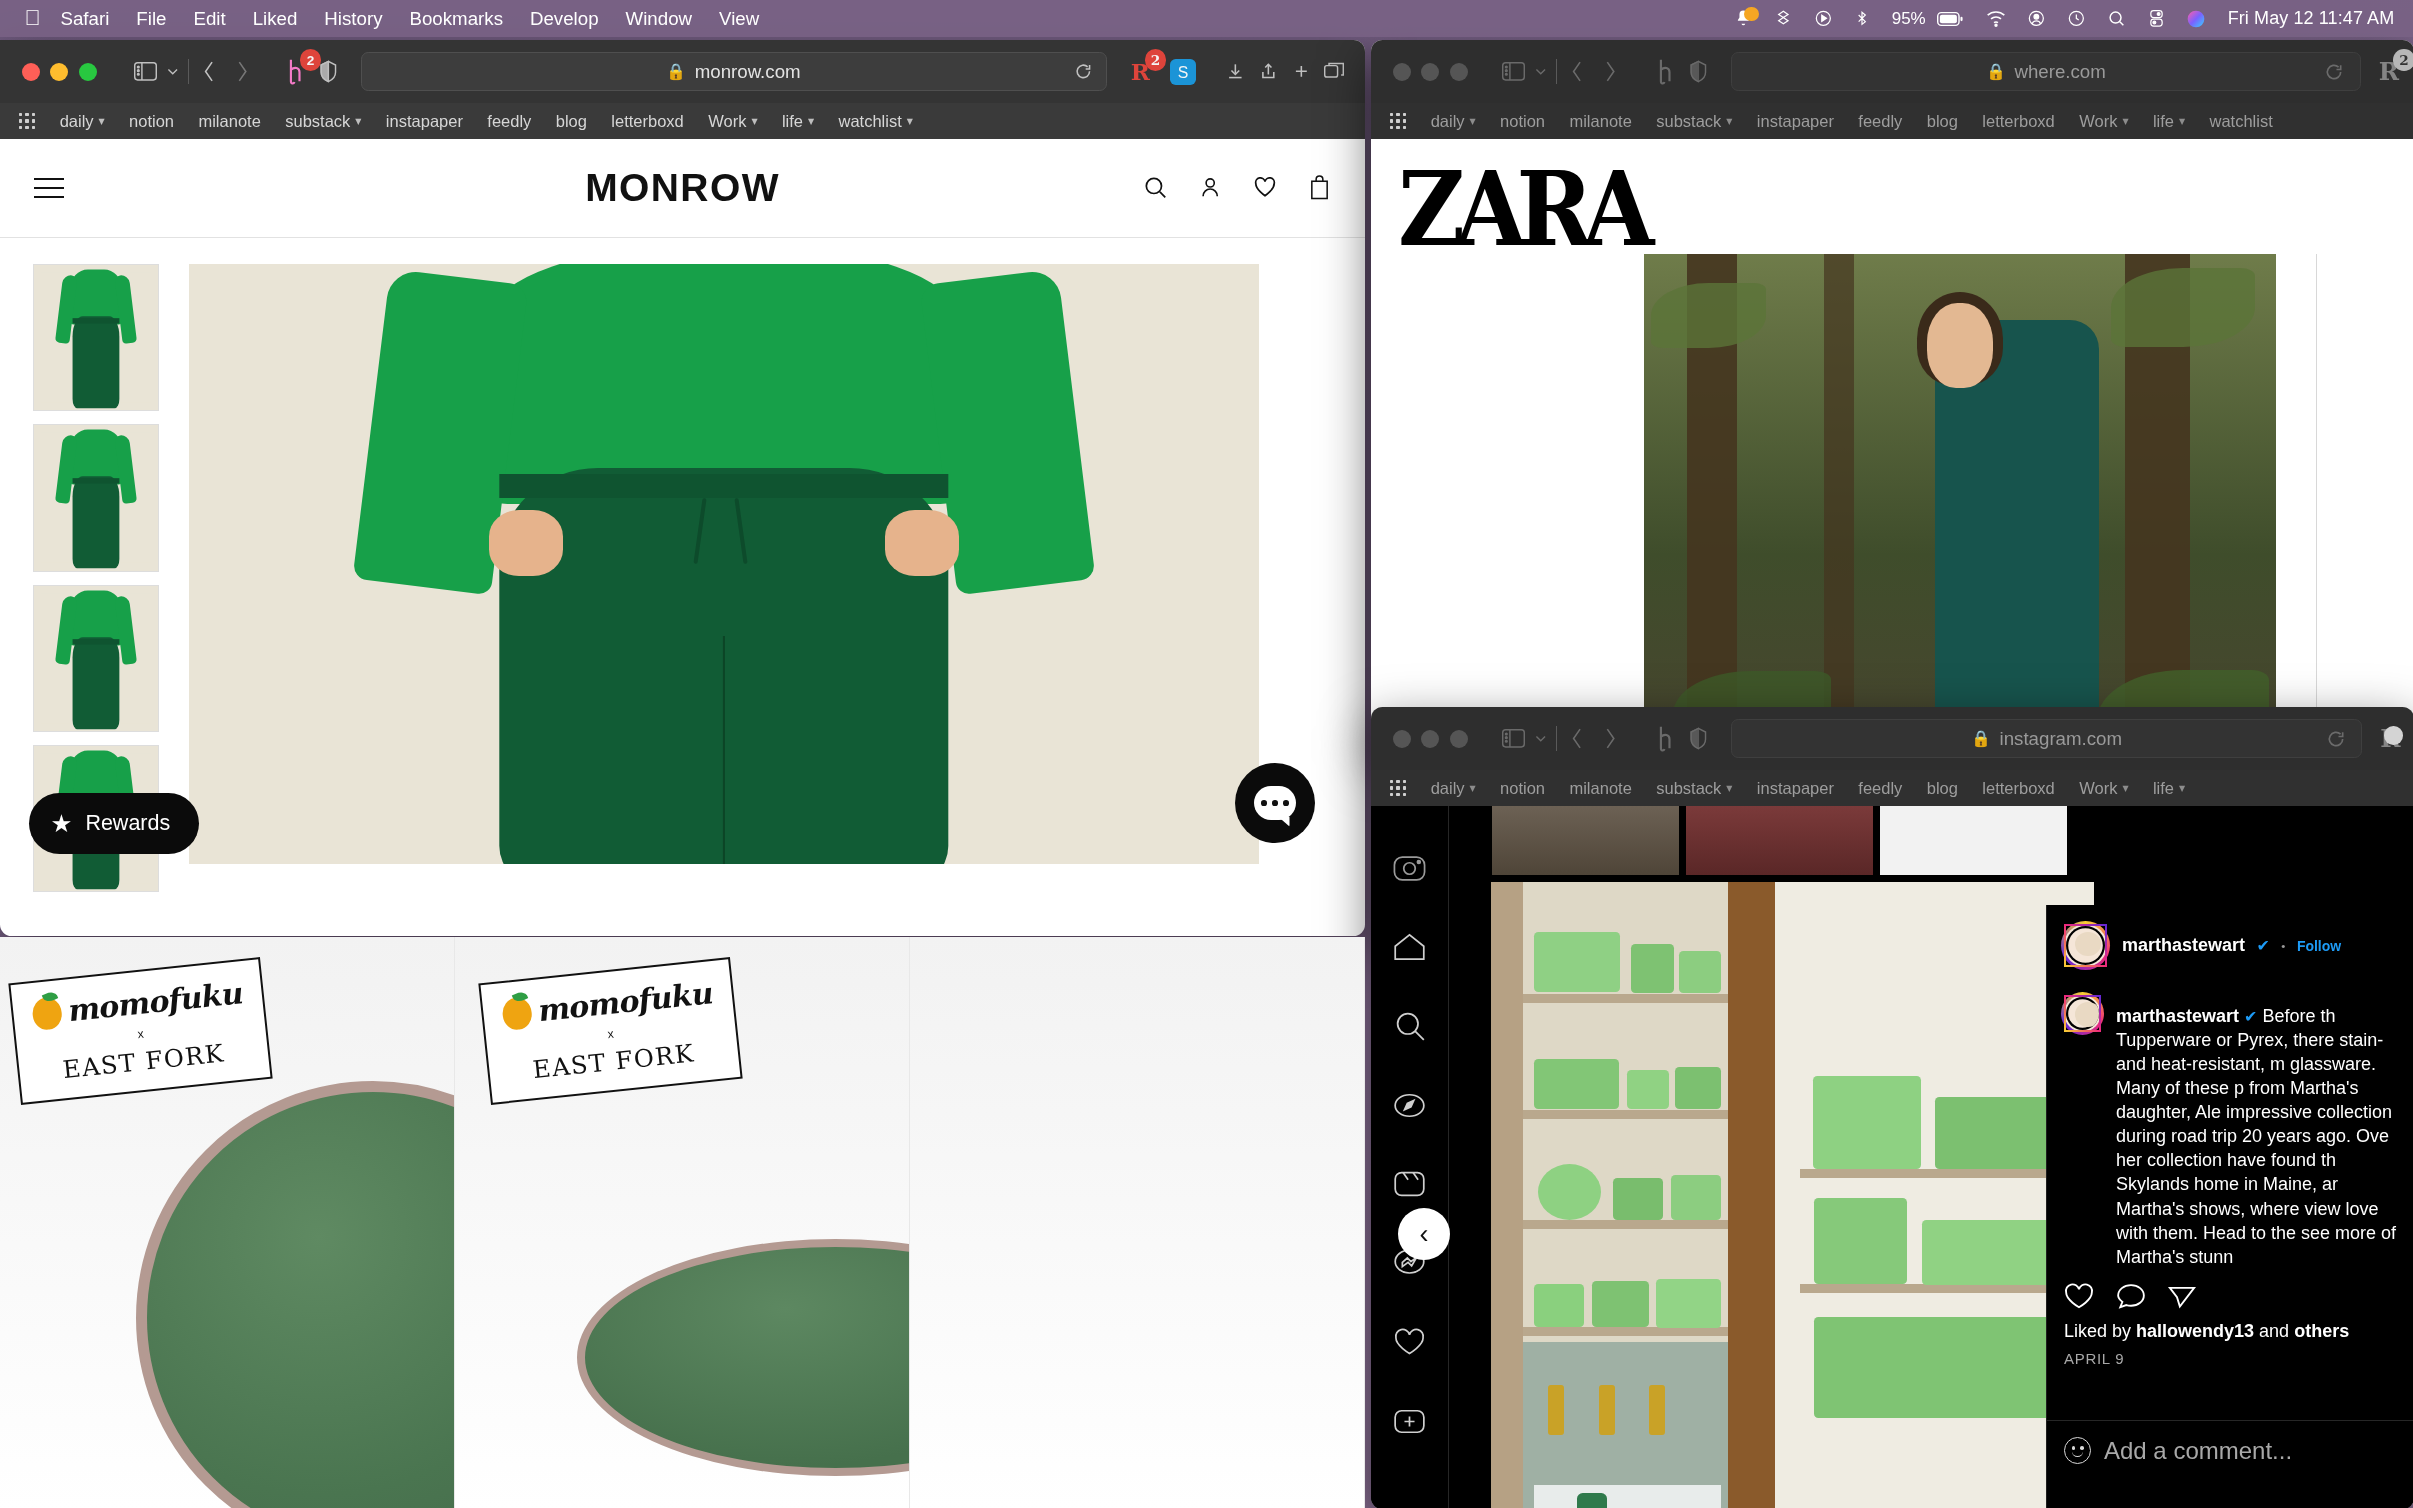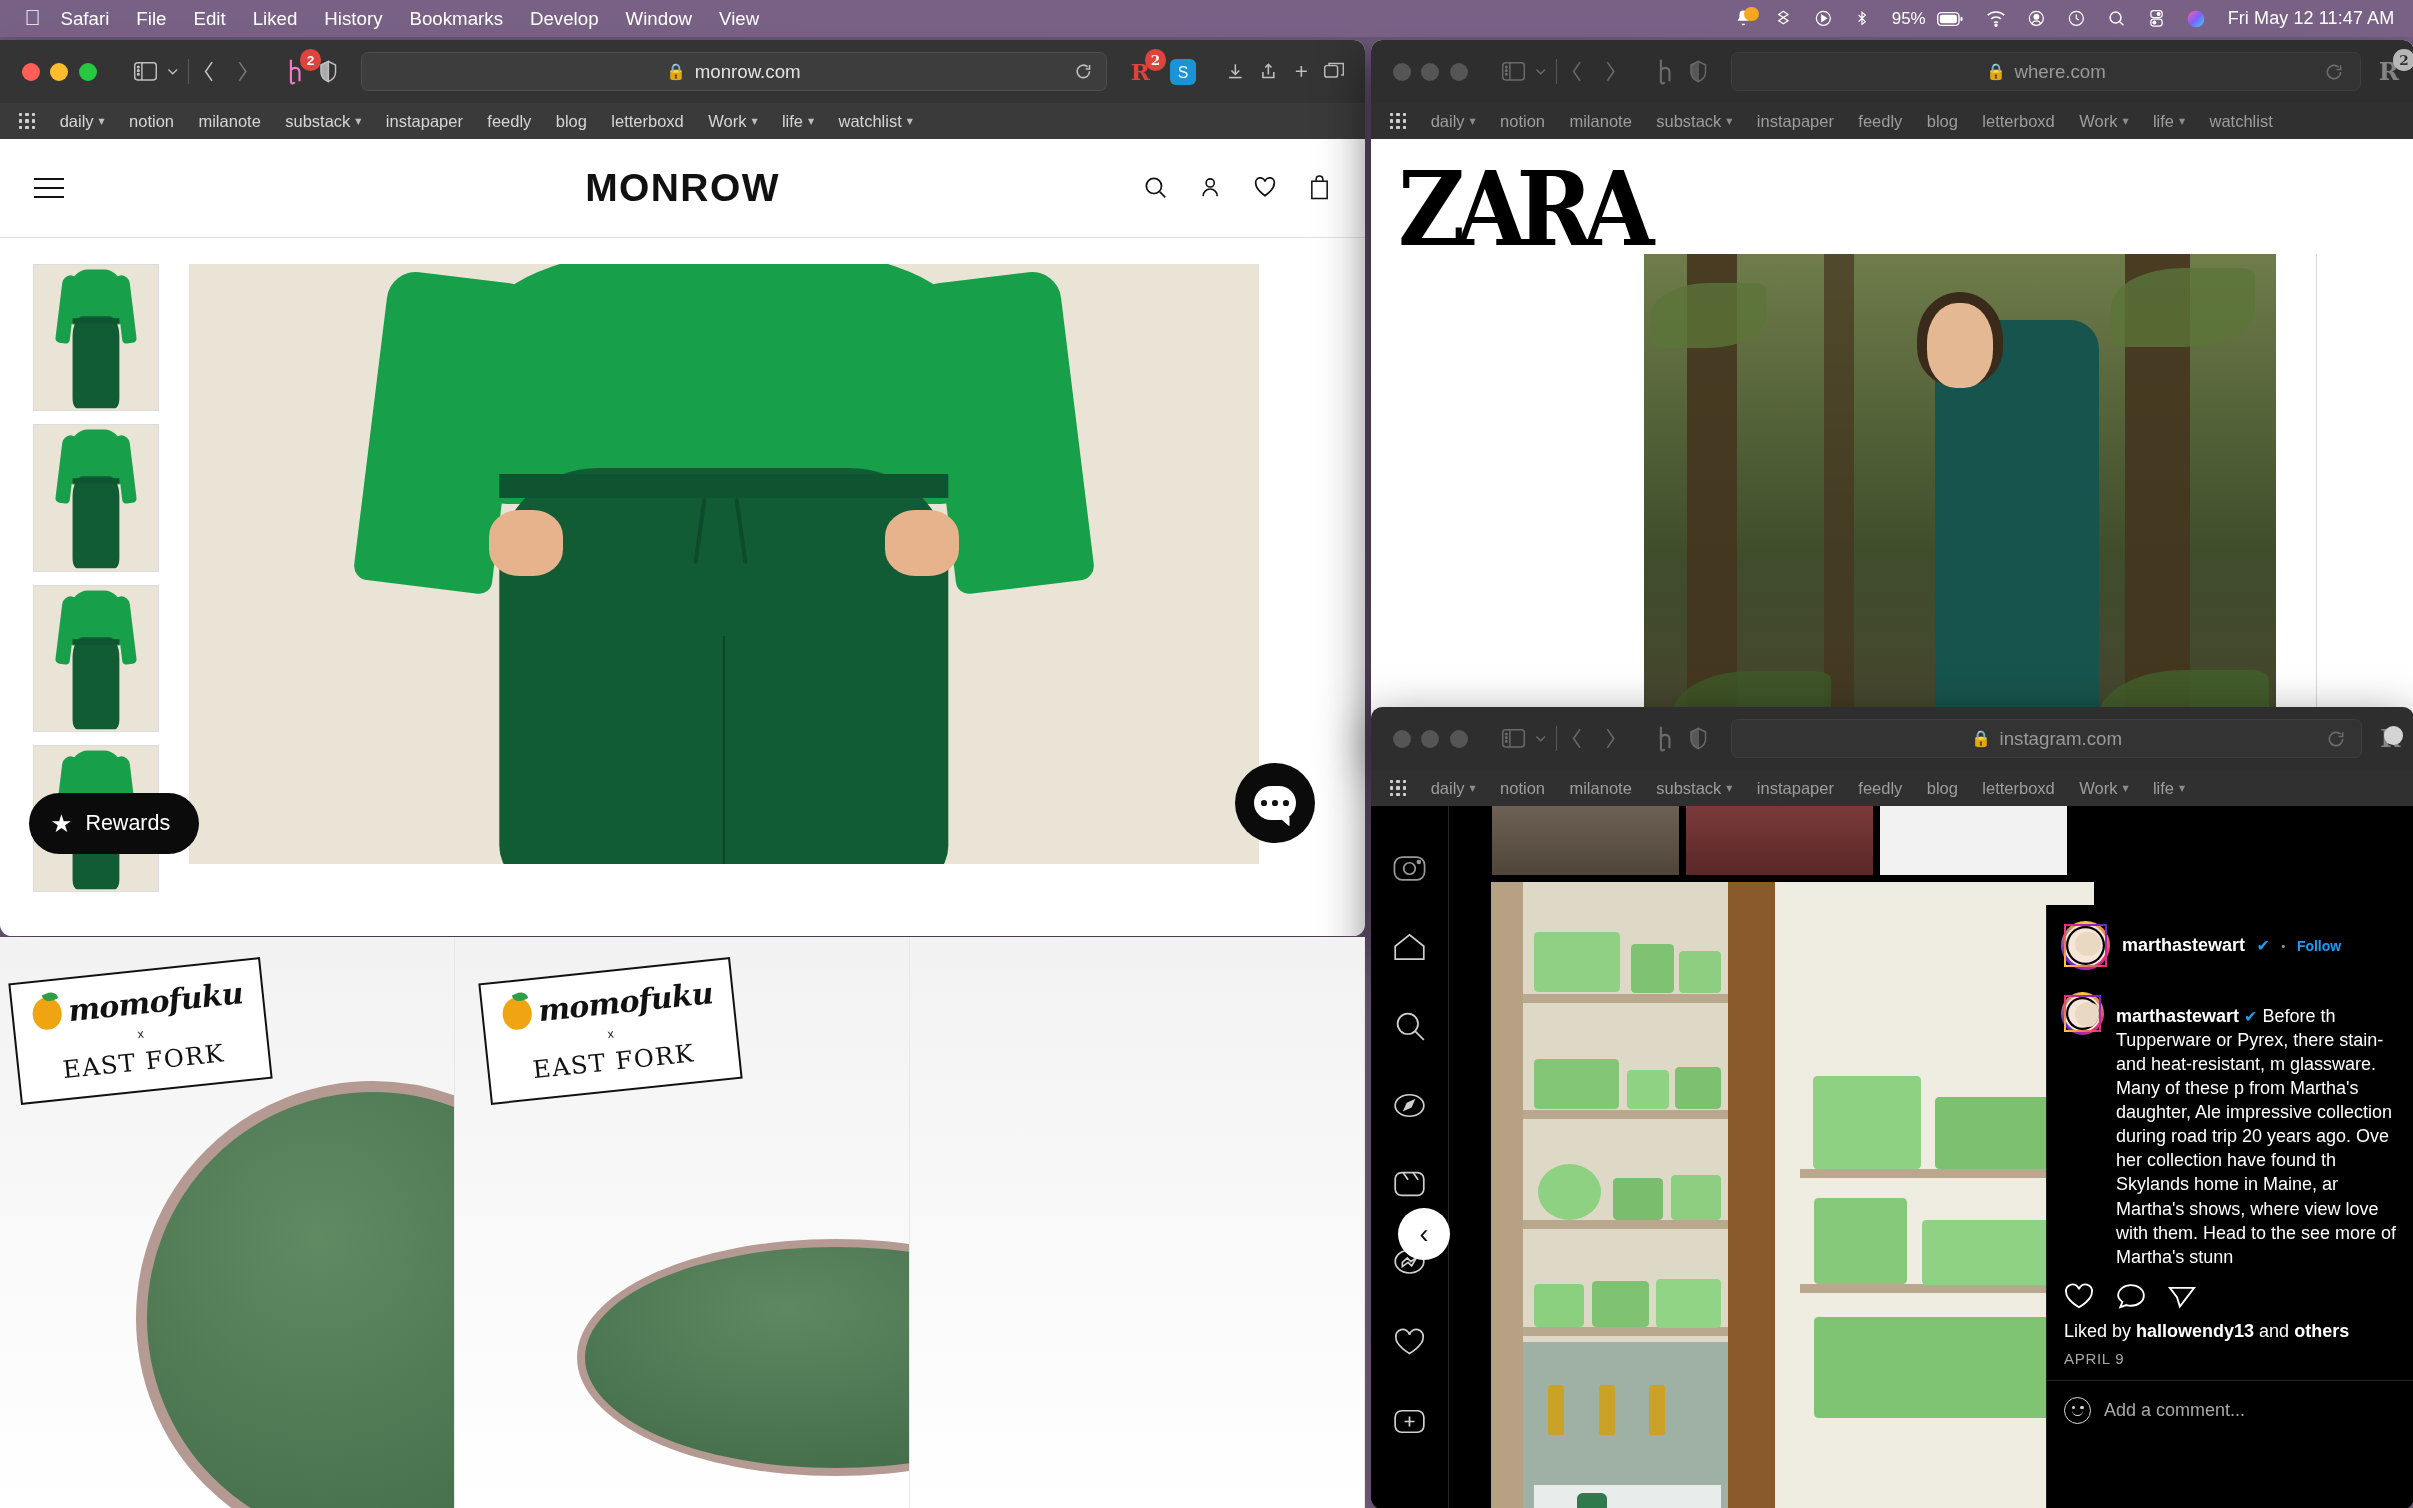--- a/index.html
+++ b/index.html
@@ -179,21 +179,21 @@
   .verified { color:#1d9bf6; font-size:16px; }
   .dot { opacity:.6; }
   .follow { color:#1d9bf6; font-weight:bold; font-size:14px; }
   .ig-caption { display:flex; gap:11.5px; padding:5.7px 14.4px 0 14.4px; }
   .cap-text { font-size:18px; line-height:1.34;margin-top:12px; }
   .cap-text b { font-weight:bold; }
   .ig-actions { display:flex; gap:21.5px; padding:13px 17px 4.3px 17px; }
   .ig-likes { padding:4.3px 17px; font-size:18px; }
   .ig-date { padding:2.9px 17px 13px; font-size:15px; color:#a8a8a8; letter-spacing:0.7px; }
   .ig-comment { border-top:0.7px solid #262626; display:flex; align-items:center; gap:13px;
-                padding:16px 17px; color:#a8a8a8; font-size:18px; }
+                padding:16px 17px; color:#a8a8a8; font-size:24px;margin-top:40px; }
   .smiley { width:27px; height:27px; border:1.4px solid #d8d8d8; border-radius:50%; position:relative; }
   .smiley i { position:absolute; width:3.6px; height:3.6px; background:#d8d8d8; border-radius:50%; top:8px; }
   .smiley i:nth-child(1){left:6.5px}.smiley i:nth-child(2){right:6.5px}
   .smiley:after{content:"";position:absolute;left:6.5px;bottom:6.5px;width:11.5px;height:5.7px;
      border-bottom:1.4px solid #d8d8d8;border-radius:0 0 7.2px 7.2px;}
   .igbadge { position:absolute; top:4.3px; right:4.3px; width:18.7px; height:18.7px; border-radius:50%;
              background:#ddd; }
 </style>
 </head>
 <body>

